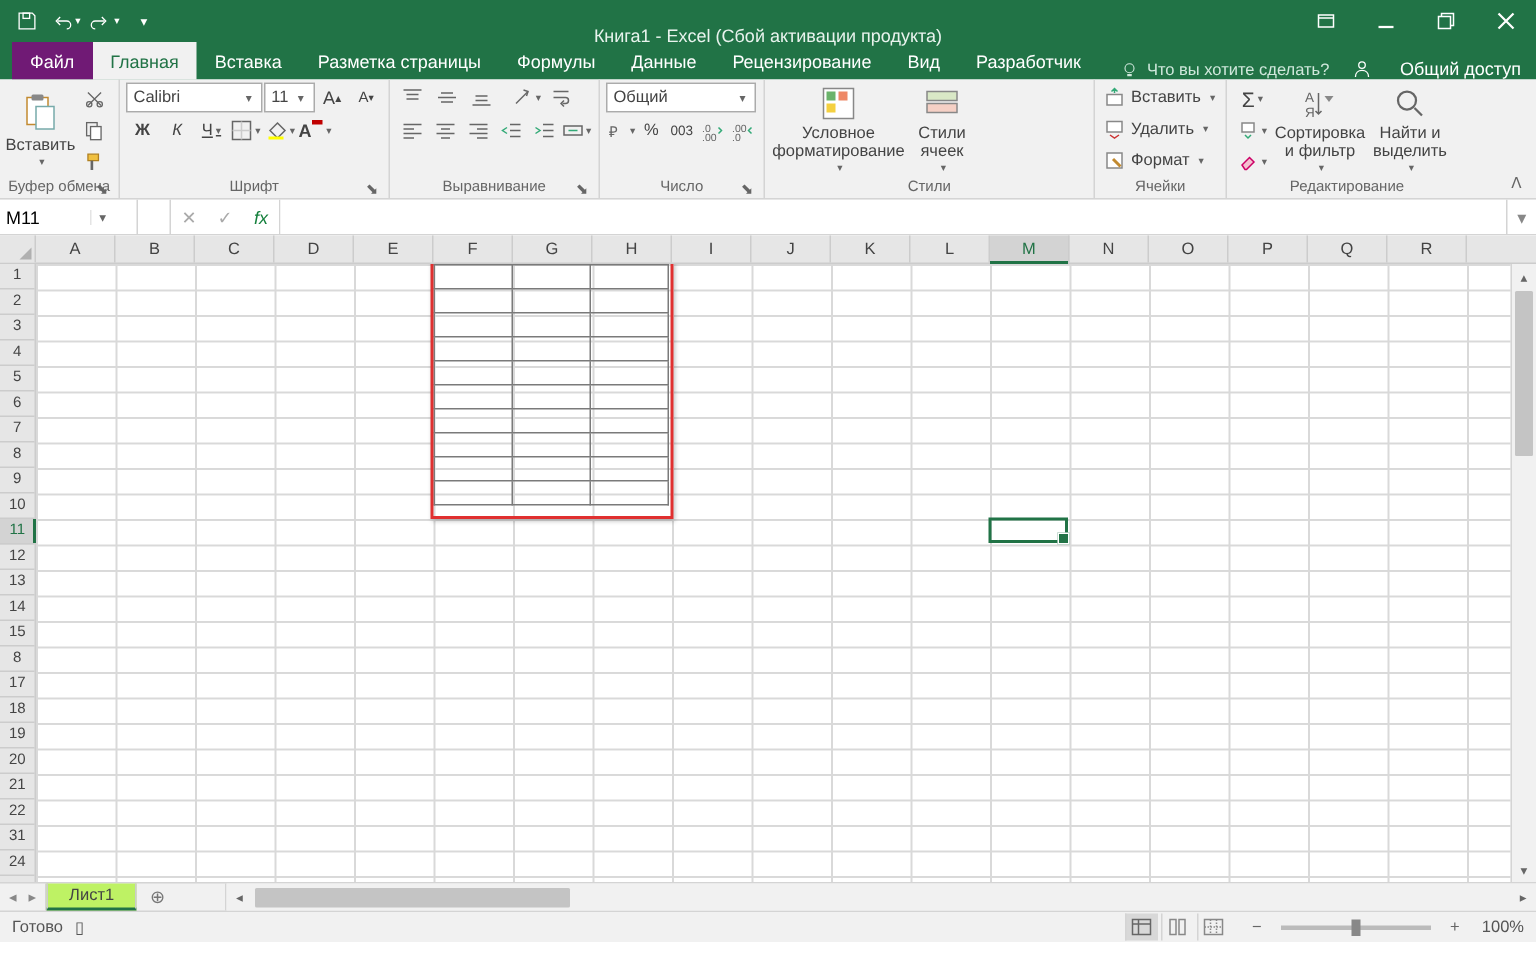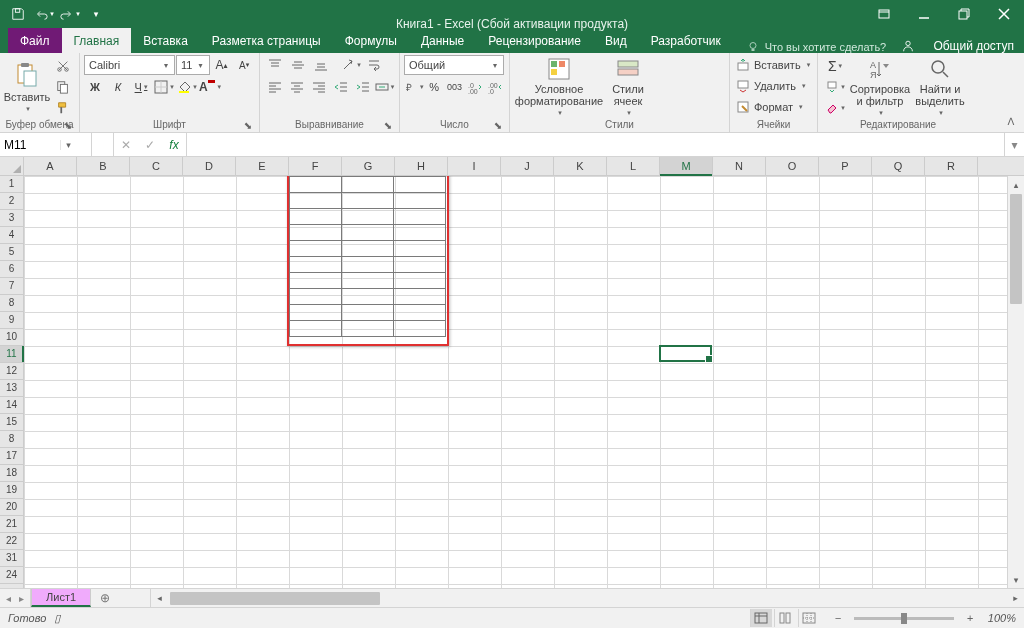--- a/index.html
+++ b/index.html
@@ -80,30 +80,30 @@
 .sel-cell { position: absolute; border: 2px solid #217346; background: transparent; pointer-events:none;}
 .sel-cell::after{content:"";position:absolute;right:-3px;bottom:-3px;width:6px;height:6px;background:#217346;border:1px solid #fff;}
 .vscroll { position:absolute; right:0; top:19px; bottom:0; width:17px; background:#f1f1f1; border-left:1px solid #d4d4d4;}
 .vscroll .arrow{height:17px;display:flex;align-items:center;justify-content:center;color:#666;font-size:9px;cursor:pointer;}
 .vscroll .thumb{position:absolute;left:2px;right:2px;top:18px;height:110px;background:#c4c4c4;border-radius:1px;cursor:pointer;}
 
 
 .sheet-row { height: 20px; background: #f1f1f1; border-top: 1px solid #d4d4d4; border-bottom:1px solid #d4d4d4; display: flex; align-items: stretch; }
 .sheet-nav { display: flex; align-items: center; padding: 0 6px; gap: 8px; color: #888; border-right:1px solid #d4d4d4;}
 .sheet-nav span{cursor:pointer;font-size:10px;}
-.sheet-tab { padding: 0 14px; background: #f0abfc; border: 1px solid #ccc; border-bottom: 2px solid #217346; border-top: none; display: flex; align-items: center; font-size: 11px; cursor: pointer; }
+.sheet-tab { padding: 0 14px; background: #bef264; border: 1px solid #ccc; border-bottom: 2px solid #217346; border-top: none; display: flex; align-items: center; font-size: 11px; cursor: pointer; }
 .sheet-add { width: 28px; display: flex; align-items: center; justify-content: center; cursor: pointer; color: #777; }
 .sheet-gap{flex:0 0 32px; border-right:1px solid #d4d4d4;}
 .hscroll{flex:1;position:relative;background:#f1f1f1;display:flex;align-items:center;}
 .hscroll .arrow{width:17px;height:17px;display:flex;align-items:center;justify-content:center;color:#666;font-size:9px;cursor:pointer;}
 .hscroll .thumb{height:13px;background:#c4c4c4;width:210px;margin-left:2px;border-radius:1px;cursor:pointer;}
 .hscroll .track{flex:1;}
 
 
-.status { height: 20px; background: #f1f1f1; display: flex; align-items: center; padding: 0 8px; font-size: 11px; color: #555; font-style: italic; }
+.status { height: 20px; background: #f1f1f1; display: flex; align-items: center; padding: 0 8px; font-size: 11px; color: #555; }
 .status .right { margin-left: auto; display: flex; align-items: center; gap: 2px; }
 .view-btn { width: 22px; height: 18px; display: flex; align-items: center; justify-content: center; cursor: pointer; border-left:1px solid #d4d4d4;}
 .view-btn.active{background:#d8d8d8;}
 .zoom-slider { width: 100px; height: 3px; background: #bbb; margin: 0 6px; position: relative; cursor:pointer;}
 .zoom-slider .h{position:absolute;left:50%;top:-4px;width:6px;height:11px;background:#888;transform:translateX(-50%);}
 .zoom-btn{width:16px;text-align:center;cursor:pointer;color:#666;}
 
 .dd-caret{font-size:7px;color:#666;margin-left:2px;}
 </style>
 </head>

